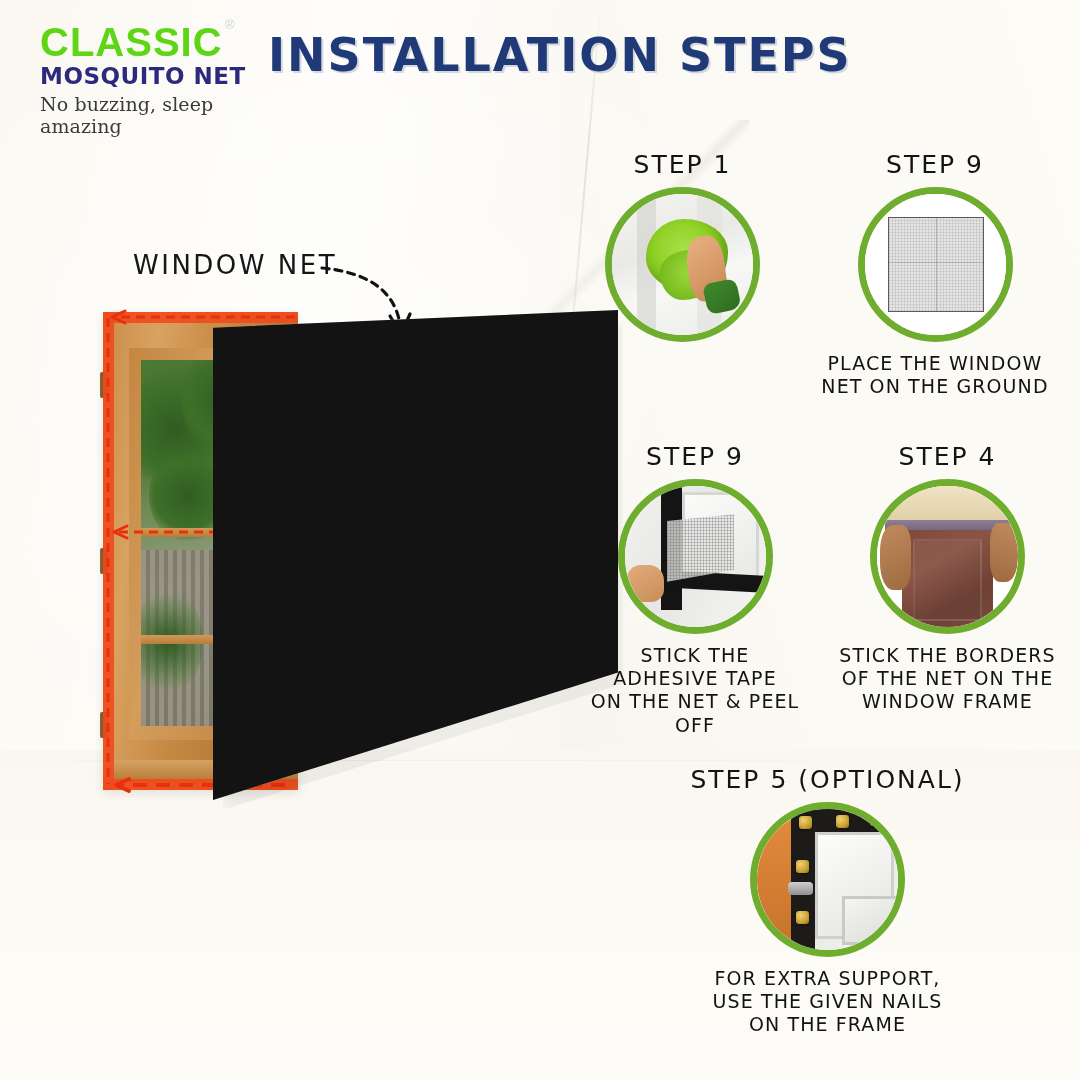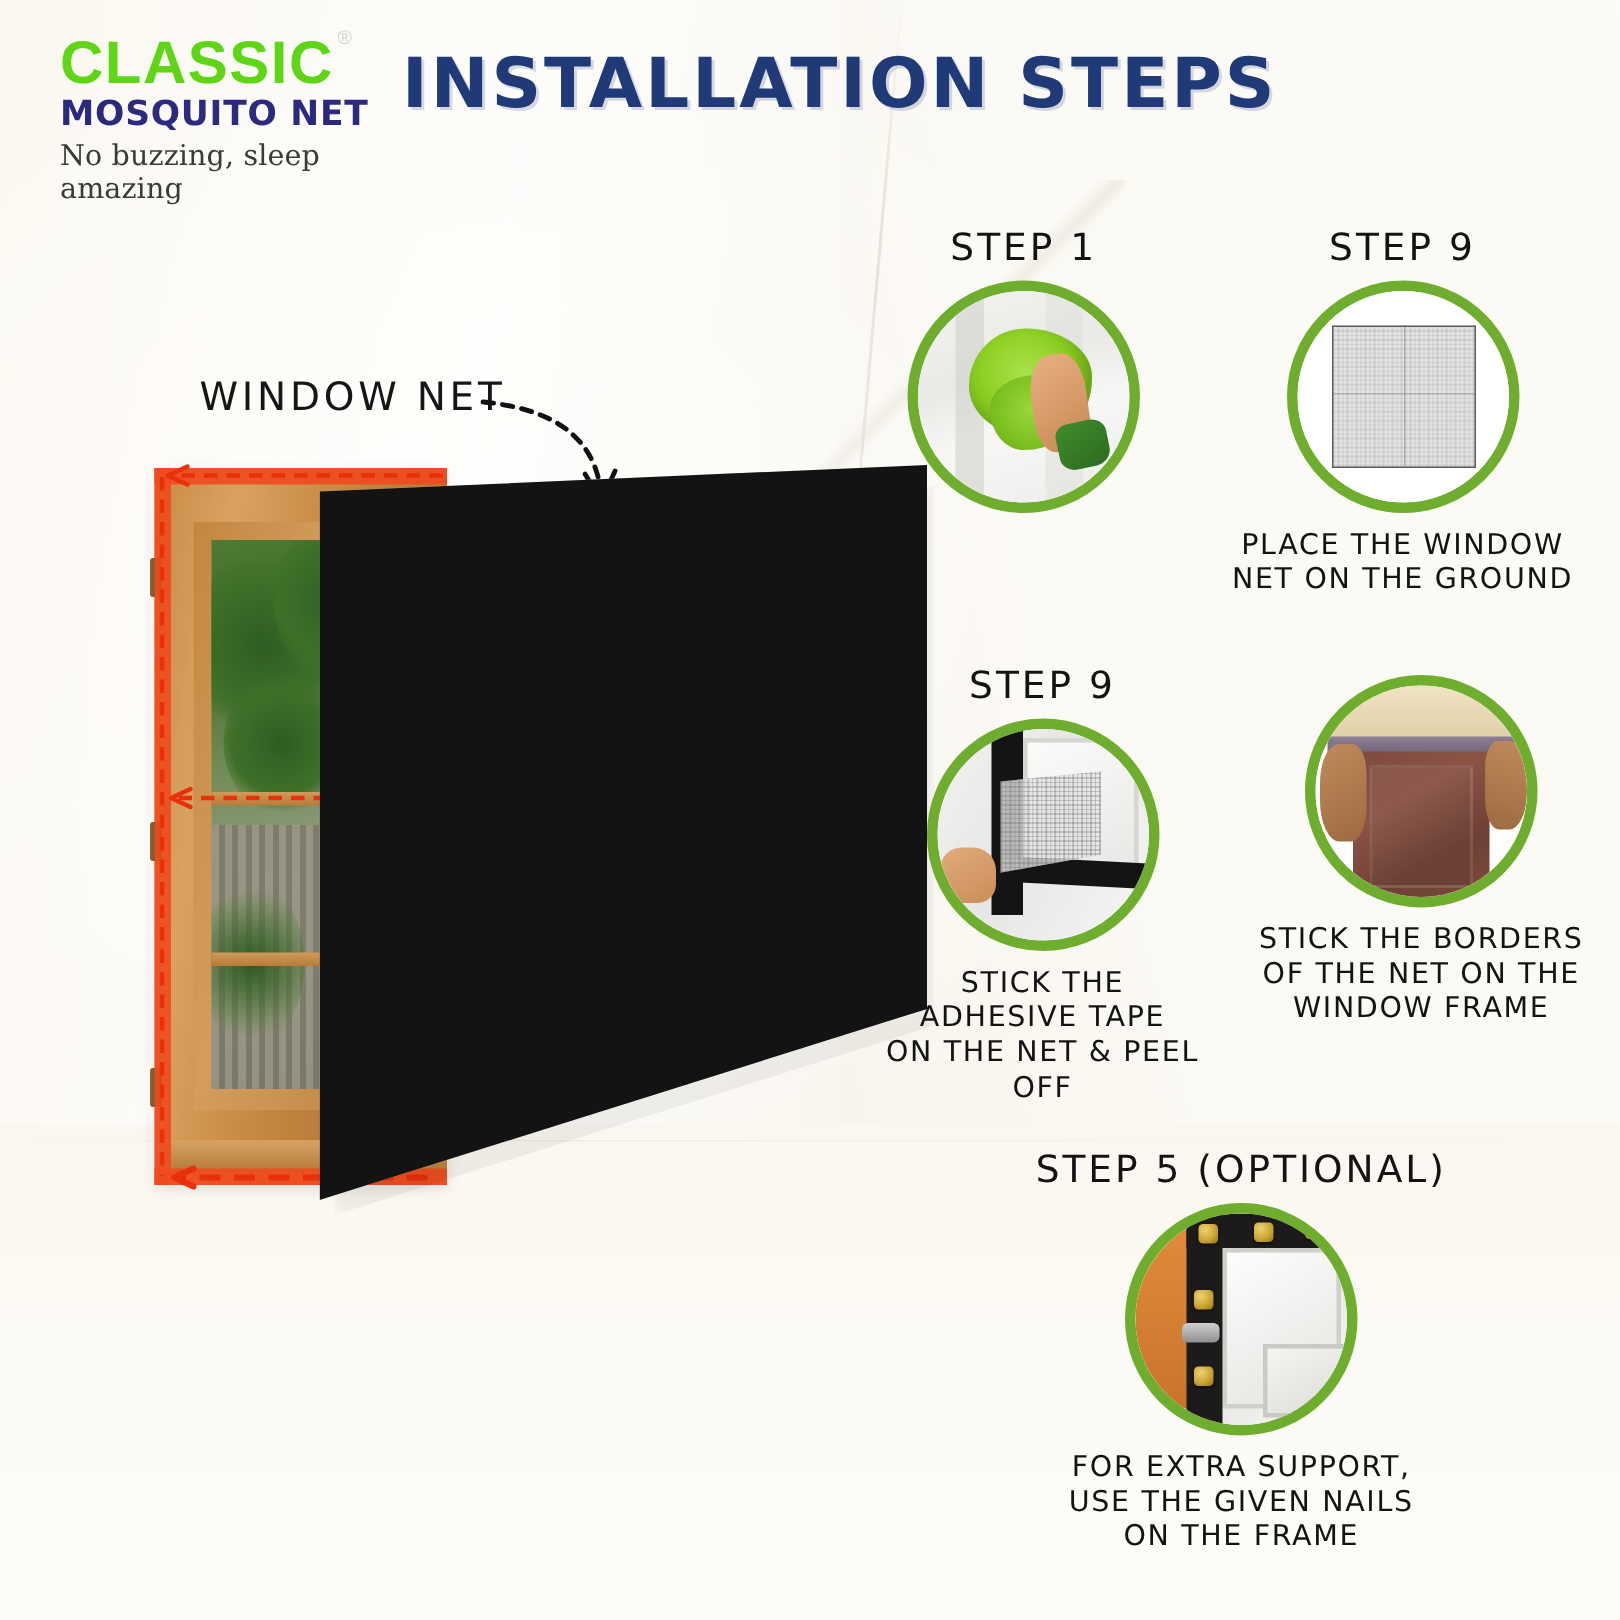--- a/index.html
+++ b/index.html
@@ -395,20 +395,21 @@
           <div class="mesh"></div>
           <div class="fist"></div>
         </div>
       </div>
       <div class="step-cap">STICK THE
 ADHESIVE TAPE
 ON THE NET &amp; PEEL OFF</div>
     </div>
 
     <div class="step" style="left:240px;top:292px;width:265px">
+      <div class="step-title">STEP 4</div>
       <div class="circle">
         <div class="photo p4">
           <div class="topwood"></div>
           <div class="tapestrip"></div>
           <div class="door">
             <div class="door-panel"></div>
           </div>
           <div class="handL"></div>
           <div class="handR"></div>
         </div>

